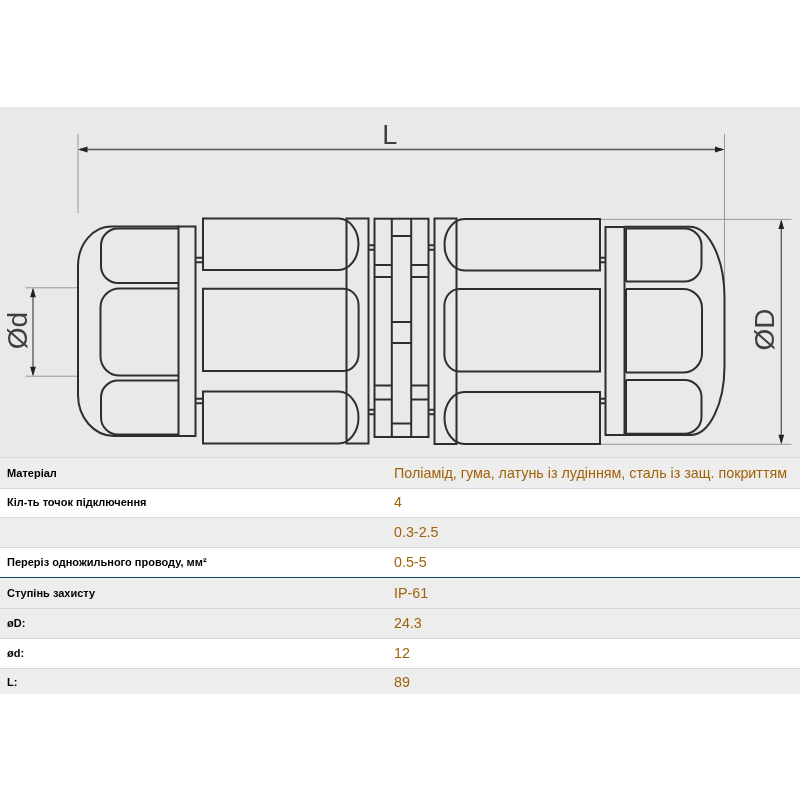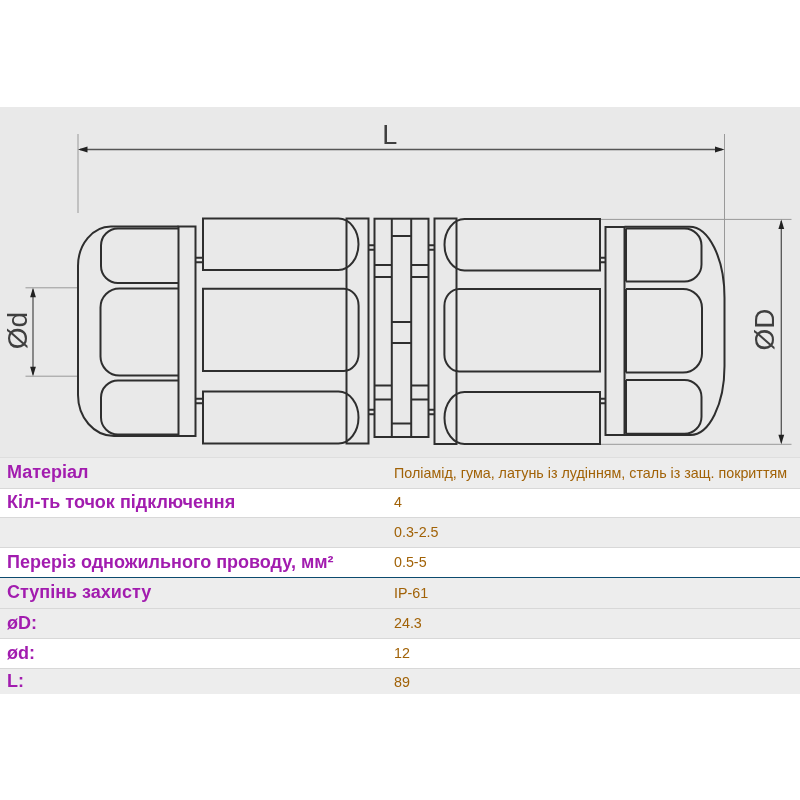--- a/index.html
+++ b/index.html
@@ -1,18 +1,18 @@
 <!DOCTYPE html>
 <html><head>
 <meta charset="utf-8">
 <style>
   html,body{margin:0;padding:0;}
   body{width:800px;height:800px;background:#ffffff;font-family:"Liberation Sans",sans-serif;position:relative;overflow:hidden;}
   .row{position:absolute;left:0;width:800px;display:flex;align-items:center;box-sizing:border-box;}
-  .row .lab{position:absolute;left:7px;font-weight:bold;font-size:18px;color:#a21caf;}
+  .row .lab{position:absolute;left:7px;font-weight:bold;font-size:11px;color:#000000;}
   .row .val{position:absolute;left:394px;font-size:14.3px;color:#a16207;}
 </style>
 </head>
 <body>
 
 <div style="position:absolute;left:0;top:107px;width:800px;height:350px;background:#e9e9e9;"></div>
 
 <svg width="800" height="800" viewBox="0 0 800 800" style="position:absolute;left:0;top:0;" fill="none">
   <g stroke="#999999" stroke-width="1">
 

